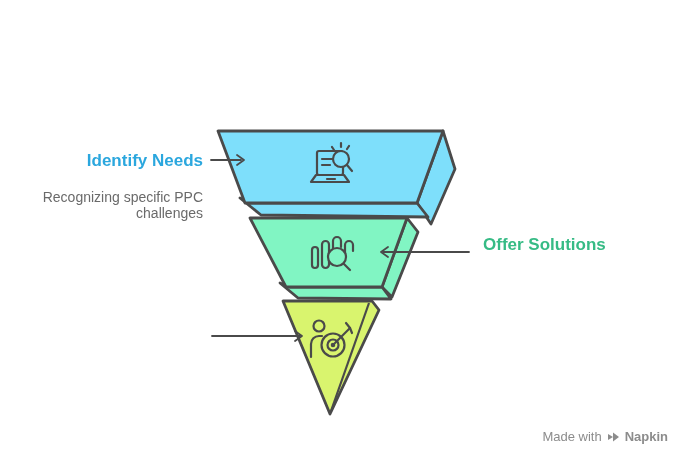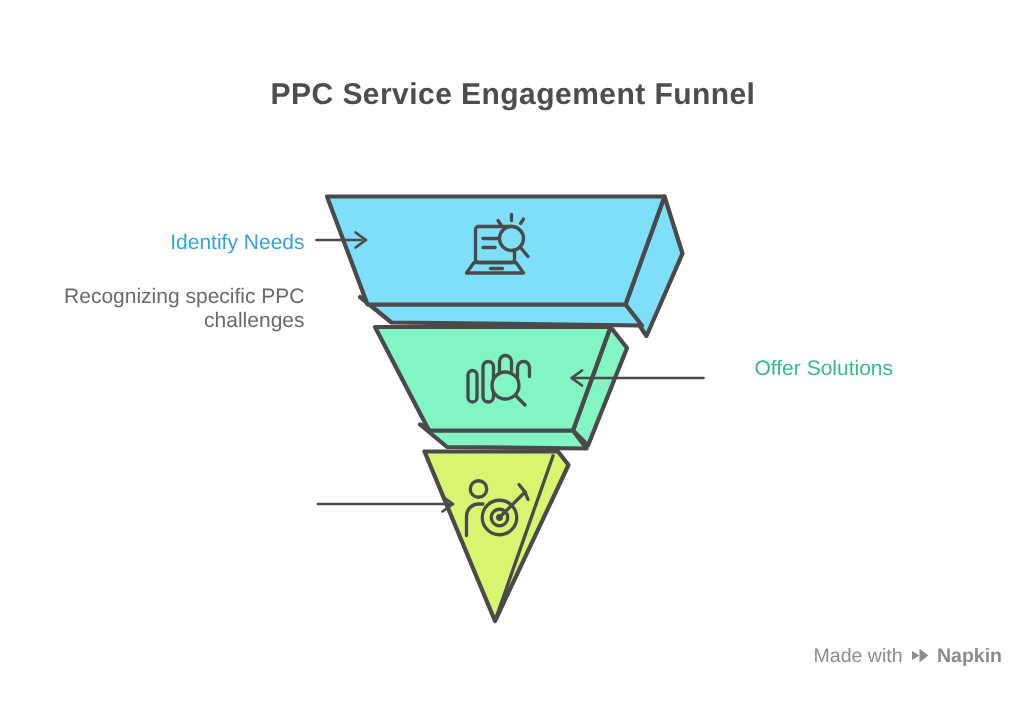--- a/index.html
+++ b/index.html
@@ -14,46 +14,45 @@
     position:absolute;top:52px;left:0;width:684px;
     text-align:center;
     font-size:20px;font-weight:bold;letter-spacing:.3px;
     color:#4D4D4D;
   }
   .funnel-svg{position:absolute;top:0;left:0;}
   .shape{stroke:#4A4A4A;stroke-width:2.8;stroke-linejoin:round;}
   .fold{stroke:#4A4A4A;stroke-width:2.2;fill:none;}
   .ic{stroke:#4A4A4A;stroke-width:2.2;fill:none;stroke-linecap:round;stroke-linejoin:round;}
   .arrow{stroke:#4A4A4A;stroke-width:1.8;fill:none;stroke-linecap:round;stroke-linejoin:round;}
-  .label-block{position:absolute;font-size:14px;font-weight:normal;line-height:20px;}
+  .label-block{position:absolute;font-size:17px;font-weight:bold;line-height:20px;}
   .desc-block{position:absolute;font-size:14px;line-height:16px;color:#6A6A6A;}
   .lb-left{left:18px;width:185px;text-align:right;}
   .lb-right{left:483px;width:175px;text-align:left;}
   .c-blue{color:#2BA7DE;}
   .c-green{color:#36BB85;}
   .c-lime{color:#97C43C;}
   .lb-identify{top:151px;}
   .db-identify{top:189px;}
-  .lb-offer{top:235px;margin-left:20px;}
+  .lb-offer{top:235px;}
   .db-offer{top:272px;}
   .lb-achieve{top:321px;}
   .db-achieve{top:354px;}
   .watermark{
     position:absolute;right:16px;bottom:24px;
     font-size:13px;color:#8C8C8C;
     display:flex;align-items:center;gap:5px;
   }
   .watermark .brand{font-weight:bold;color:#8C8C8C;}
 </style>
 </head>
 <body>
 
 <div class="canvas">
 
-  <div class="title">PPC Service Engagement Funnel</div>
 
   <svg class="funnel-svg" width="684" height="468" viewBox="0 0 684 468">
 
     <g>
       <polygon class="shape" points="443,131 455,169 431,224 417,203" fill="#7EDFFB"></polygon>
       <polygon class="shape" points="240,198 250,203 417,203 428,217 261,215" fill="#7EDFFB"></polygon>
       <polygon class="shape" points="218,131 443,131 417,203 245,203" fill="#7EDFFB"></polygon>
     </g>
 
     <g>

